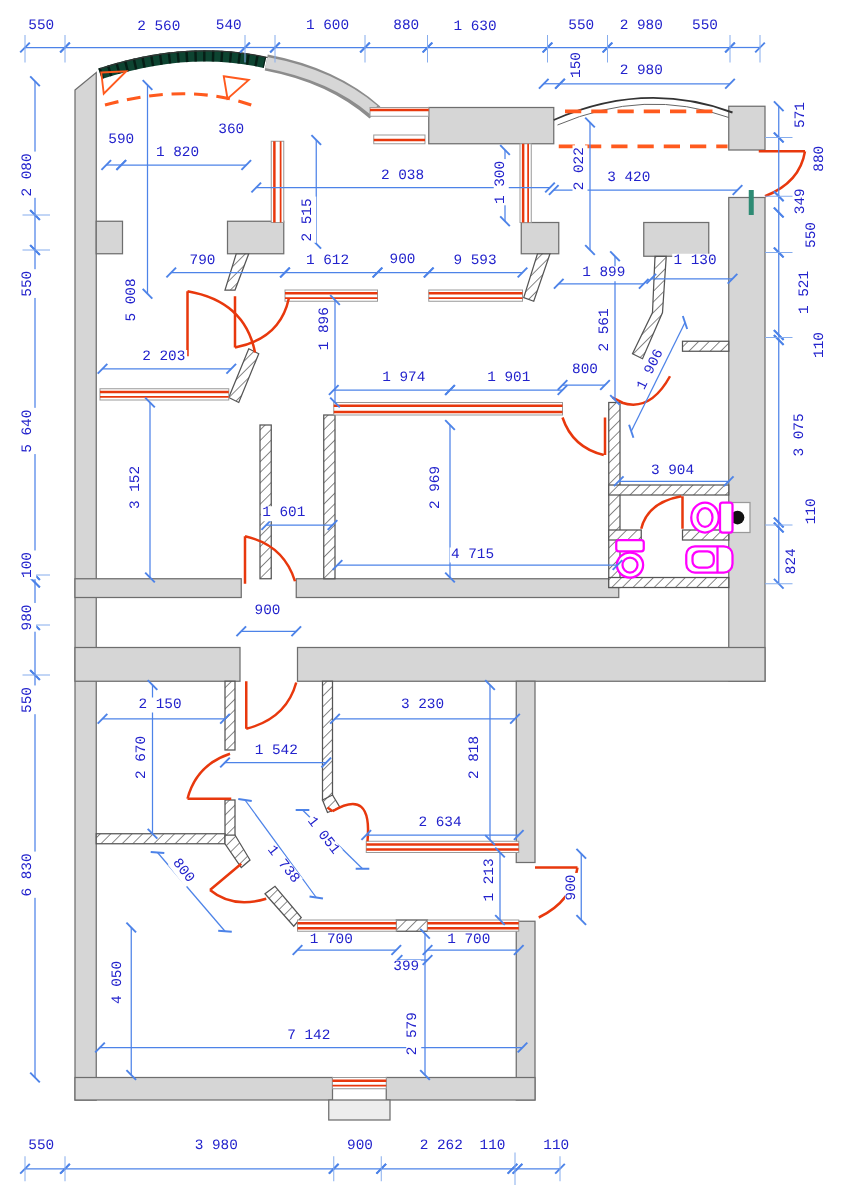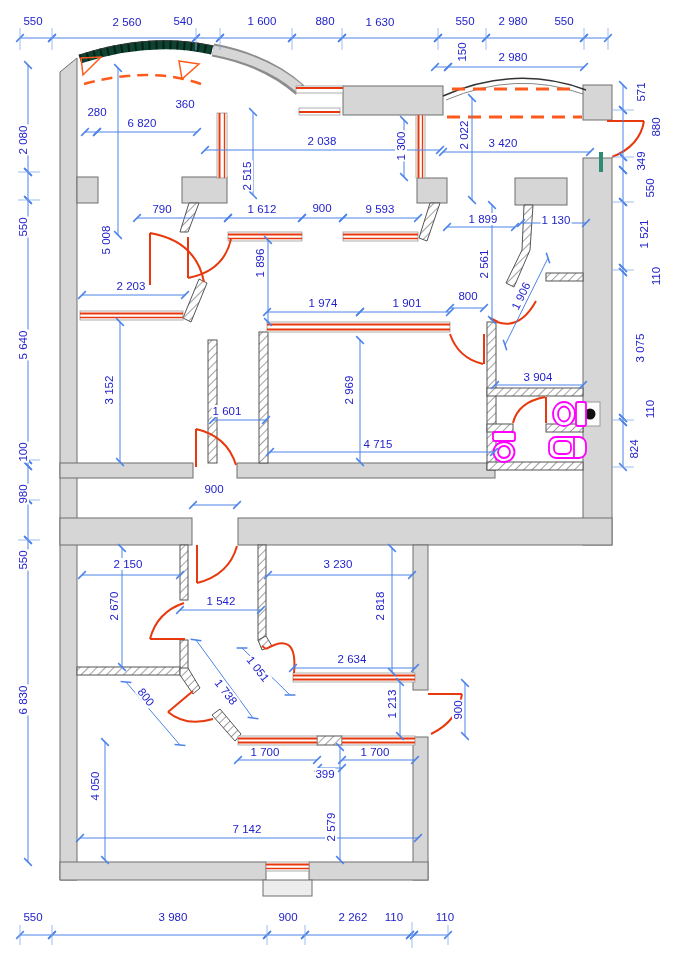--- a/index.html
+++ b/index.html
@@ -1,17 +1,17 @@
 <!DOCTYPE html>
 <html style="--dimension_line: #4d83e8; --dimension_text: #2222cc; --wall_fill: #d6d6d6; --wall_edge: #6e6e6e; --door_window: #e8380d; --dashed_opening: #ff5a1e; --fixture: #ff00ff; --balcony_glazing: #0d4431; --glass: #2e8b74;"><head>
 <meta charset="utf-8">
 <style>
   html,body{margin:0;padding:0;background:#ffffff;}
   #plan{position:relative;width:676px;height:954px;background:#fff;overflow:hidden;
-        font-family:Liberation Sans, sans-serif;}
+        font-family:Liberation Mono, monospace;}
   #plan svg{position:absolute;left:0;top:0;}
   .lb{position:absolute;transform:translate(-50%,-50%);font-size:11.5px;line-height:12px;
       color:var(--dimension_text,#2222cc);background:#fff;padding:0 1px;white-space:nowrap;}
   .v{transform:translate(-50%,-50%) rotate(-90deg);}
   .dA{transform:translate(-50%,-50%) rotate(-64deg);}
   .dB{transform:translate(-50%,-50%) rotate(52deg);}
 </style>
 </head>
 <body>
 
@@ -331,35 +331,35 @@
 <div class="lb v" style="left:650px;top:409px">110</div>
 <div class="lb v" style="left:634px;top:449px">824</div>
 
 <div class="lb" style="left:33px;top:917px">550</div>
 <div class="lb" style="left:173px;top:917px">3 980</div>
 <div class="lb" style="left:288px;top:917px">900</div>
 <div class="lb" style="left:353px;top:917px">2 262</div>
 <div class="lb" style="left:394px;top:917px">110</div>
 <div class="lb" style="left:445px;top:917px">110</div>
 
-<div class="lb" style="left:97px;top:112px">280</div>
+<div class="lb" style="left:97px;top:112px">590</div>
 <div class="lb" style="left:185px;top:104px">360</div>
-<div class="lb" style="left:142px;top:123px">6 820</div>
+<div class="lb" style="left:142px;top:123px">1 820</div>
 <div class="lb" style="left:322px;top:141px">2 038</div>
 <div class="lb v" style="left:401px;top:146px">1 300</div>
 <div class="lb v" style="left:464px;top:135px">2 022</div>
 <div class="lb" style="left:503px;top:143px">3 420</div>
 <div class="lb v" style="left:247px;top:176px">2 515</div>
 <div class="lb v" style="left:106px;top:240px">5 008</div>
 <div class="lb" style="left:162px;top:209px">790</div>
 <div class="lb" style="left:262px;top:209px">1 612</div>
 <div class="lb" style="left:322px;top:208px">900</div>
 <div class="lb" style="left:380px;top:209px">9 593</div>
 <div class="lb" style="left:483px;top:219px">1 899</div>
-<div class="lb" style="left:556px;top:220px">1 130</div>
+<div class="lb" style="left:556px;top:209px">1 130</div>
 <div class="lb v" style="left:484px;top:264px">2 561</div>
 <div class="lb v" style="left:260px;top:263px">1 896</div>
 <div class="lb" style="left:131px;top:286px">2 203</div>
 <div class="lb" style="left:323px;top:303px">1 974</div>
 <div class="lb" style="left:407px;top:303px">1 901</div>
 <div class="lb" style="left:468px;top:296px">800</div>
 <div class="lb dA" style="left:521px;top:296px">1 906</div>
 <div class="lb" style="left:538px;top:377px">3 904</div>
 <div class="lb v" style="left:349px;top:390px">2 969</div>
 <div class="lb v" style="left:109px;top:390px">3 152</div>

